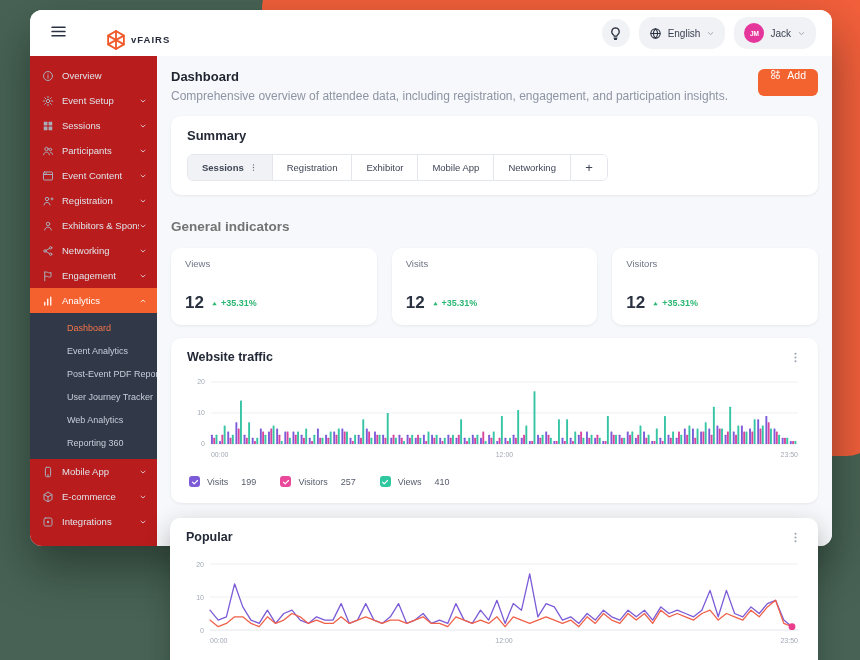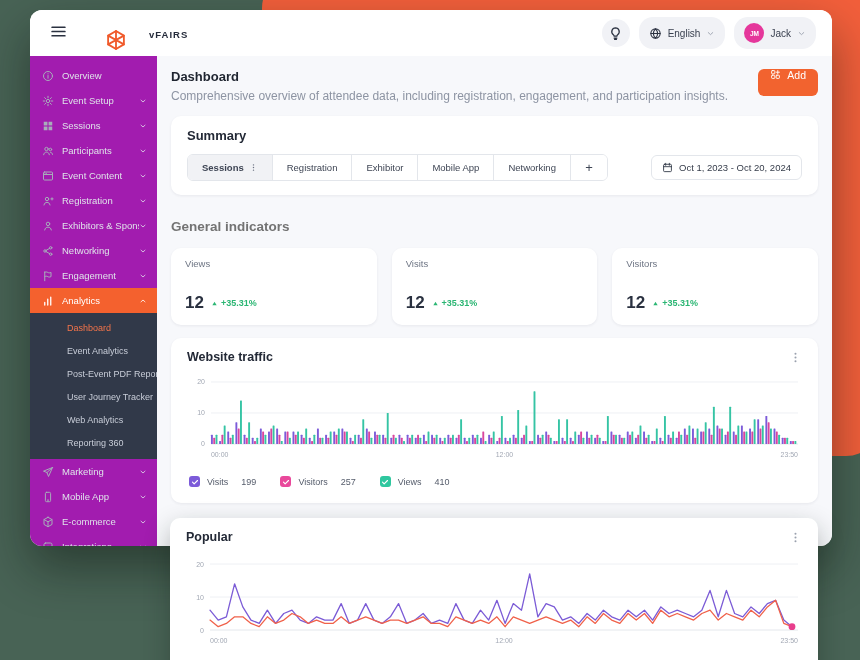--- a/index.html
+++ b/index.html
@@ -11,33 +11,33 @@
     background:#F25F3B; border-radius:34px; }
 
   
   #app-window { position:absolute; left:30px; top:10px; width:802px; height:536px;
     background:#fff; border-radius:12px; box-shadow:0 22px 48px rgba(8,18,12,.45); }
 
   
   .topbar { position:absolute; left:0; top:0; right:0; height:46px; display:flex; align-items:center;
     padding:0 16px 0 20px; background:#fff; border-radius:12px 12px 0 0; }
   .hamburger { width:17px; cursor:pointer; color:#2A3140; }
-  .brand { display:flex; gap:22px; margin-left:38px;margin-top:13px; }
+  .brand { display:flex; align-items:center; gap:4px; margin-left:38px;margin-top:13px; }
   .brand-text { font-size:9.5px; font-weight:bold; letter-spacing:1px; color:#252B3B; }
   .topbar-right { margin-left:auto; display:flex; align-items:center; gap:9px; }
   .round-btn { width:28px; height:28px; border-radius:50%; background:#F1F2F6; display:flex;
     align-items:center; justify-content:center; color:#2A3140; cursor:pointer; }
   .pill { height:32px; border-radius:14px; background:#F1F2F6; display:flex; align-items:center;
     gap:6px; padding:0 10px; cursor:pointer; color:#3A4150; font-size:10px; }
   .avatar { width:20px; height:20px; border-radius:50%; background:#E5379B; color:#fff;
     font-size:6.5px; font-weight:bold; display:flex; align-items:center; justify-content:center; }
   .chev { color:#9AA0AE; display:flex; }
 
   
-  .sidebar { position:absolute; left:0; top:46px; bottom:0; width:127px; background:#a21caf;
+  .sidebar { position:absolute; left:0; top:46px; bottom:0; width:127px; background:#b91c1c;
     border-radius:0 0 0 12px; padding-top:7px; overflow:hidden; }
   .nav-item { height:25px; display:flex; align-items:center; padding:0 10px 0 12px; cursor:pointer;
     color:#DFE3EA; font-size:9.5px; }
   .nav-item .nav-ic { width:12px; height:12px; margin-right:8px; color:#A7ADBA; display:flex; flex:none; }
   .nav-item .nav-label { flex:1; white-space:nowrap; overflow:hidden; }
   .nav-item .nav-chev { color:#8archive9AA0AE; display:flex; }
   .nav-item.active { background:#F4612E; color:#fff; }
   .nav-item.active .nav-ic, .nav-item.active .nav-chev { color:#fff; }
   .submenu { background:#313949; padding:3px 0 5px; }
   .sub-item { height:23px; display:flex; align-items:center; padding-left:37px; font-size:9px;
@@ -296,34 +296,20 @@
         </div>
       <div class="submenu" id="nav-submenu">
           <div class="sub-item active">Dashboard</div>
           <div class="sub-item">Event Analytics</div>
           <div class="sub-item">Post-Event PDF Report</div>
           <div class="sub-item">User Journey Tracker</div>
           <div class="sub-item">Web Analytics</div>
           <div class="sub-item">Reporting 360</div>
         </div>
       <div id="nav-bottom">
-          <div class="nav-item">
-            <span class="nav-ic">
-              <svg width="12" height="12" viewBox="0 0 24 24" fill="none" stroke="currentColor" stroke-width="2" stroke-linecap="round" stroke-linejoin="round">
-                <path d="M21 3L3 10.3l7 2.7L13 21l8-18z"></path>
-                <path d="M10 13L21 3"></path>
-              </svg>
-            </span>
-            <span class="nav-label">Marketing</span>
-            <span class="nav-chev">
-              <svg width="8" height="8" viewBox="0 0 24 24" fill="none" stroke="currentColor" stroke-width="2" stroke-linecap="round" stroke-linejoin="round">
-                <path d="M6 9.5l6 5.5 6-5.5" stroke-width="2.4"></path>
-              </svg>
-            </span>
-          </div>
           <div class="nav-item">
             <span class="nav-ic">
               <svg width="12" height="12" viewBox="0 0 24 24" fill="none" stroke="currentColor" stroke-width="2" stroke-linecap="round" stroke-linejoin="round">
                 <rect x="6.8" y="2.6" width="10.4" height="18.8" rx="2.4"></rect>
                 <path d="M10.8 18.2h2.4"></path>
               </svg>
             </span>
             <span class="nav-label">Mobile App</span>
             <span class="nav-chev">
               <svg width="8" height="8" viewBox="0 0 24 24" fill="none" stroke="currentColor" stroke-width="2" stroke-linecap="round" stroke-linejoin="round">
@@ -402,29 +388,20 @@
                 <span>Exhibitor</span>
               </div>
               <div class="tab">
                 <span>Mobile App</span>
               </div>
               <div class="tab">
                 <span>Networking</span>
               </div>
               <div class="tab plus">+</div>
             </div>
-          <button class="date-btn">
-            <span style="display:flex;">
-                <svg width="11" height="11" viewBox="0 0 24 24" fill="none" stroke="currentColor" stroke-width="2" stroke-linecap="round" stroke-linejoin="round">
-                  <rect x="3.5" y="5" width="17" height="16" rx="2"></rect>
-                  <path d="M3.5 10.2h17M8 2.8v4.4M16 2.8v4.4"></path>
-                </svg>
-              </span>
-            <span>Oct 1, 2023 - Oct 20, 2024</span>
-          </button>
         </div>
       </div>
 
       <div class="section-title">General indicators</div>
 
       <div class="indicator-row" id="indicator-row">
           <div class="card ind-card">
             <div class="ind-label">Views</div>
             <div class="ind-value-row">
               <span class="ind-value">12</span>

